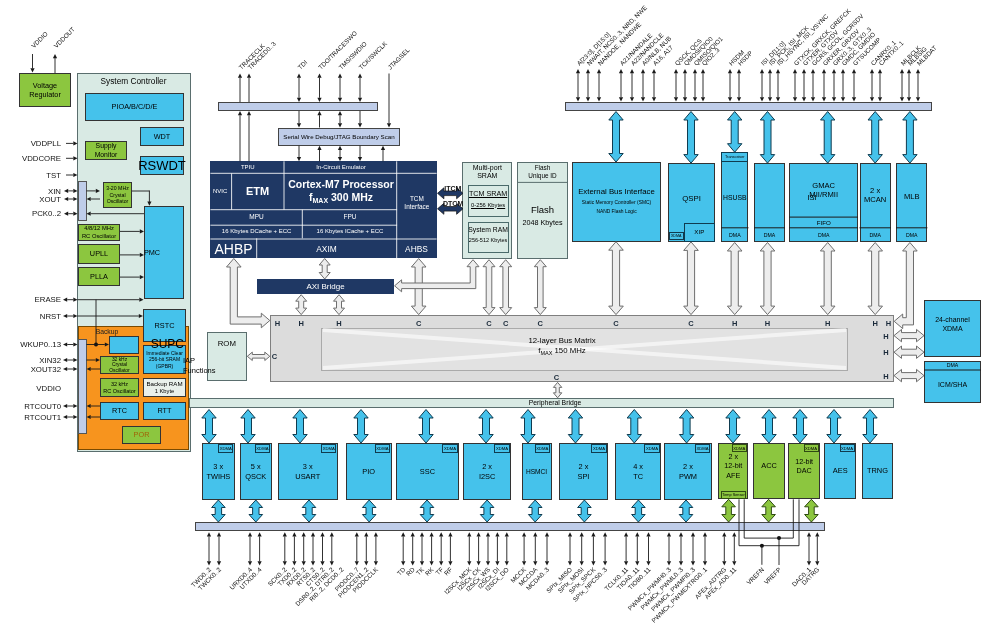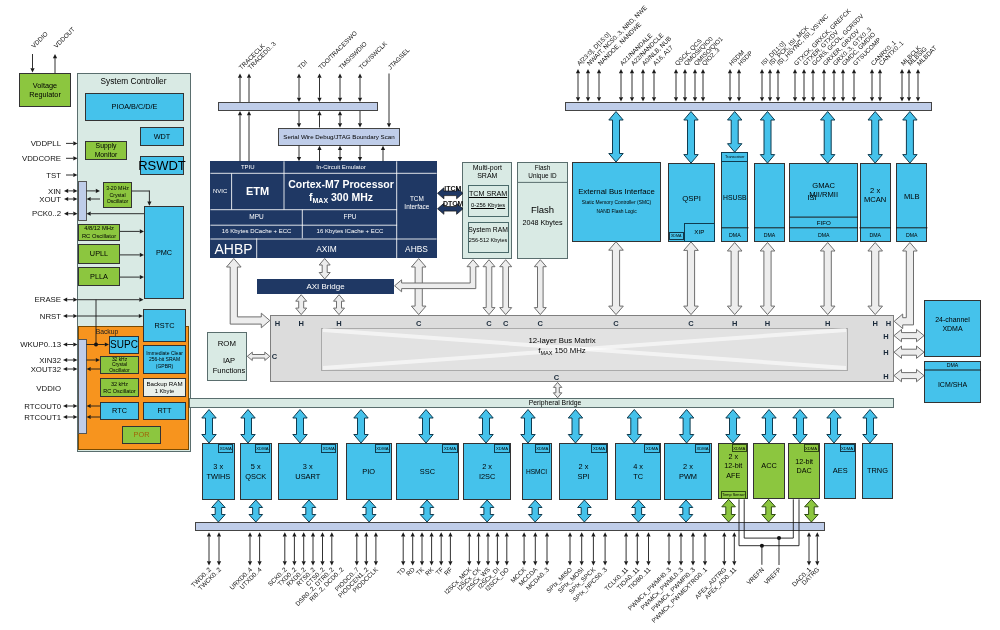--- a/index.html
+++ b/index.html
@@ -33,21 +33,21 @@
       <div style="font-size:13px;line-height:9.125px;white-space:nowrap;">RSWDT</div>
     </div>
     <div style="position:absolute;left:77.5px;top:181px;width:9px;height:40px;background:#BFCDE9;border:1px solid #555;box-sizing:border-box;z-index:2;"></div>
     <div style="position:absolute;left:103px;top:182px;width:29px;height:26px;background:#8CC63F;border:1px solid #333;box-sizing:border-box;z-index:1;"></div>
     <div style="position:absolute;left:57.5px;top:185.1px;width:120px;text-align:center;color:#000;font-weight:normal;z-index:5;">
       <div style="font-size:5.2px;line-height:6.6px;white-space:nowrap;">3-20 MHz</div>
       <div style="font-size:5.2px;line-height:6.6px;white-space:nowrap;">Crystal</div>
       <div style="font-size:5.2px;line-height:6.6px;white-space:nowrap;">Oscillator</div>
     </div>
     <div style="position:absolute;left:144px;top:206px;width:40px;height:93px;background:#45C2EB;border:1px solid #333;box-sizing:border-box;z-index:1;"></div>
-    <div style="position:absolute;left:104.0px;top:247.9375px;width:120px;text-align:center;color:#000;font-weight:normal;z-index:5;">
+    <div style="position:absolute;left:92px;top:247.9375px;width:120px;text-align:center;color:#000;font-weight:normal;z-index:5;">
       <div style="font-size:7.3px;line-height:9.125px;white-space:nowrap;">PMC</div>
     </div>
     <div style="position:absolute;left:78px;top:224px;width:42px;height:17px;background:#8CC63F;border:1px solid #333;box-sizing:border-box;z-index:1;"></div>
     <div style="position:absolute;left:39.0px;top:225.3px;width:120px;text-align:center;color:#000;font-weight:normal;z-index:5;">
       <div style="font-size:5.8px;line-height:7.2px;white-space:nowrap;">4/8/12 MHz</div>
       <div style="font-size:5.8px;line-height:7.2px;white-space:nowrap;">RC Oscillator</div>
     </div>
     <div style="position:absolute;left:78px;top:244px;width:42px;height:20px;background:#8CC63F;border:1px solid #333;box-sizing:border-box;z-index:1;"></div>
     <div style="position:absolute;left:39.0px;top:249.4375px;width:120px;text-align:center;color:#000;font-weight:normal;z-index:5;">
       <div style="font-size:7.3px;line-height:9.125px;white-space:nowrap;">UPLL</div>
@@ -60,21 +60,21 @@
     <div style="position:absolute;left:104.5px;top:320.9375px;width:120px;text-align:center;color:#000;font-weight:normal;z-index:6;">
       <div style="font-size:7.3px;line-height:9.125px;white-space:nowrap;">RSTC</div>
     </div>
     <div style="position:absolute;left:78px;top:326px;width:111px;height:124px;background:#F7941E;border:1px solid #7A4A00;box-sizing:border-box;z-index:1;"></div>
     <div style="position:absolute;left:47.0px;top:327.75px;width:120px;text-align:center;color:#222;font-weight:normal;z-index:5;">
       <div style="font-size:6.8px;line-height:8.5px;white-space:nowrap;">Backup</div>
     </div>
     <div style="position:absolute;left:77.5px;top:339px;width:9px;height:95px;background:#BFCDE9;border:1px solid #555;box-sizing:border-box;z-index:2;"></div>
     <div style="position:absolute;left:109px;top:336px;width:30px;height:18px;background:#45C2EB;border:1px solid #333;box-sizing:border-box;z-index:3;"></div>
     <div style="position:absolute;left:64.0px;top:340.4375px;width:120px;text-align:center;color:#000;font-weight:normal;z-index:6;">
-      <div style="font-size:10px;line-height:9.125px;white-space:nowrap;">SUPC</div>
+      <div style="font-size:12px;line-height:9.125px;white-space:nowrap;text-align:right;">SUPC</div>
     </div>
     <div style="position:absolute;left:143px;top:345px;width:43px;height:29px;background:#45C2EB;border:1px solid #333;box-sizing:border-box;z-index:3;"></div>
     <div style="position:absolute;left:104.5px;top:349.9px;width:120px;text-align:center;color:#000;font-weight:normal;z-index:6;">
       <div style="font-size:5px;line-height:6.4px;white-space:nowrap;">Immediate Clear</div>
       <div style="font-size:5px;line-height:6.4px;white-space:nowrap;">256-bit SRAM</div>
       <div style="font-size:5px;line-height:6.4px;white-space:nowrap;">(GPBR)</div>
     </div>
     <div style="position:absolute;left:100px;top:356px;width:39px;height:18px;background:#8CC63F;border:1px solid #333;box-sizing:border-box;z-index:3;"></div>
     <div style="position:absolute;left:59.5px;top:356.90000000000003px;width:120px;text-align:center;color:#000;font-weight:normal;z-index:6;">
       <div style="font-size:4.9px;line-height:5.6px;white-space:nowrap;">32 kHz</div>
@@ -148,21 +148,21 @@
       <div style="font-size:8.4px;line-height:10.5px;white-space:nowrap;">AHBS</div>
     </div>
     <div style="position:absolute;left:256.7px;top:279.2px;width:137.7px;height:15.3px;background:#1F3864;border:1px solid #1F3864;box-sizing:border-box;z-index:1;"></div>
     <div style="position:absolute;left:265.5px;top:281.8px;width:120px;text-align:center;color:#FFF;font-weight:normal;z-index:5;">
       <div style="font-size:8px;line-height:10.0px;white-space:nowrap;">AXI Bridge</div>
     </div>
     <div style="position:absolute;left:206.5px;top:331.8px;width:40.6px;height:49.6px;background:#D9EAE4;border:1px solid #5A6E6E;box-sizing:border-box;z-index:1;"></div>
     <div style="position:absolute;left:166.8px;top:338.625px;width:120px;text-align:center;color:#000;font-weight:normal;z-index:5;">
       <div style="font-size:7.8px;line-height:9.75px;white-space:nowrap;">ROM</div>
     </div>
-    <div style="position:absolute;left:169px;top:356.0px;width:120px;text-align:center;color:#000;font-weight:normal;z-index:5;">
+    <div style="position:absolute;left:183px;top:356.0px;width:120px;text-align:left;color:#000;font-weight:normal;z-index:5;">
       <div style="font-size:7.5px;line-height:9.5px;white-space:nowrap;">IAP</div>
       <div style="font-size:7.5px;line-height:9.5px;white-space:nowrap;">Functions</div>
     </div>
     <div style="position:absolute;left:270px;top:314.8px;width:624px;height:67.4px;background:#DCDCDC;border:1px solid #7F7F7F;box-sizing:border-box;z-index:1;"></div>
     <div style="position:absolute;left:321px;top:327.5px;width:527px;height:43.5px;background:#E2E2E2;border:1px solid #AAA;box-sizing:border-box;z-index:2;"></div>
     <div style="position:absolute;left:482px;top:336px;width:160px;text-align:center;z-index:5;font-size:7.8px;line-height:10px;color:#000;">12-layer Bus Matrix<br>f<span style="font-size:5.5px;vertical-align:-1.5px;">MAX</span> 150 MHz</div>
     <div style="position:absolute;left:189px;top:398px;width:705.4px;height:10px;background:#D9EAE4;border:1px solid #5A6E6E;box-sizing:border-box;z-index:1;"></div>
     <div style="position:absolute;left:495.0px;top:398.75px;width:120px;text-align:center;color:#000;font-weight:normal;z-index:5;">
       <div style="font-size:6.8px;line-height:8.5px;white-space:nowrap;">Peripheral Bridge</div>
     </div>

